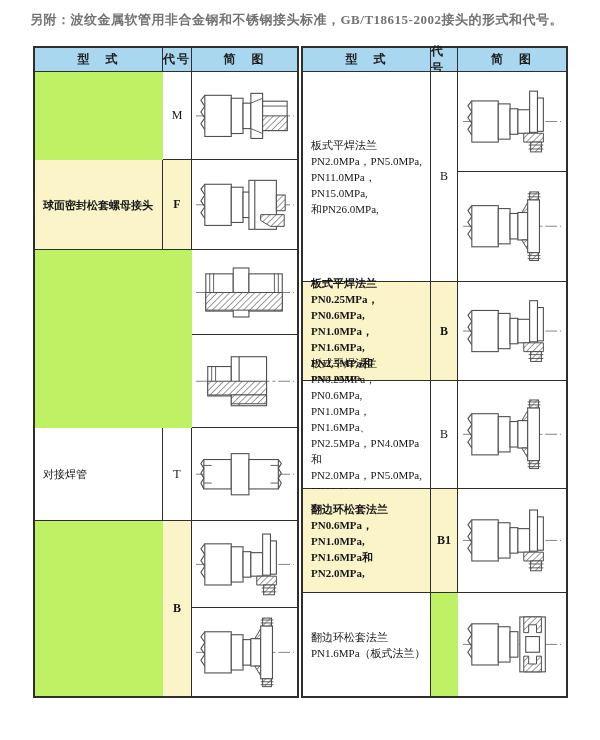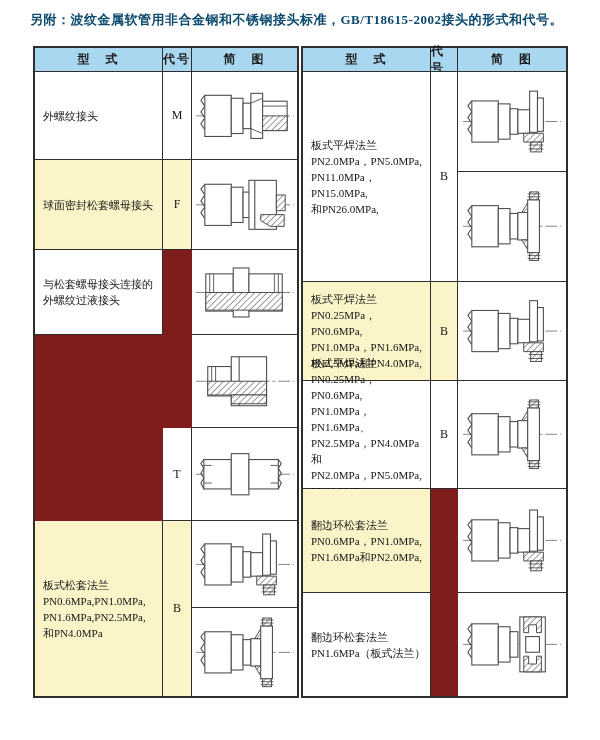--- a/index.html
+++ b/index.html
@@ -1,35 +1,35 @@
 <!DOCTYPE html>
 <html><head>
 <meta charset="utf-8">
 <style>
   html,body{margin:0;padding:0;background:#ffffff;}
   .page{position:relative;width:600px;height:740px;background:#ffffff;
         font-family:"Liberation Serif",serif;color:#111;overflow:hidden;}
   .title{position:absolute;left:30px;top:11px;font-size:13px;font-weight:bold;
-         letter-spacing:0.5px;white-space:nowrap;color:#0c4a6e;}
+         letter-spacing:0.5px;white-space:nowrap;color:#737373;}
   .tables{position:absolute;left:33px;top:46px;display:flex;gap:2px;align-items:flex-start;}
-  .tbl{display:grid;background:#7f1d1d;border:2px solid #2e2e2e;}
+  .tbl{display:grid;background:#bef264;border:2px solid #2e2e2e;}
   .tbl-left{grid-template-columns:128px 29px 105px;
             grid-template-rows:24px 88px 90px 85px 93px 93px 87px 88px;}
   .tbl-right{grid-template-columns:128px 27px 108px;
              grid-template-rows:24px 100px 110px 99px 108px 104px 103px;}
   .c{border-right:1px solid #2e2e2e;border-bottom:1px solid #2e2e2e;box-sizing:border-box;background:#fff;}
   .nr{border-right:none;}
   .nb{border-bottom:none;}
   .hd{background:#a9d7f0;display:flex;align-items:center;justify-content:center;
       font-weight:bold;font-size:12px;color:#1c1c1c;letter-spacing:2px;}
   .tc{font-size:11px;line-height:16px;padding:4px 4px 4px 8px;display:flex;
       align-items:center;white-space:pre-line;color:#161616;}
   .cc{display:flex;align-items:center;justify-content:center;font-size:12px;color:#161616;}
   .dc{display:flex;align-items:center;justify-content:center;}
-  .hl{background:#faf4c8;}
+  .hl{background:#faf4c8;font-weight:bold;}
   .diag{width:98px;height:94%;}
   .defs{position:absolute;width:0;height:0;overflow:hidden;}
   .sh{fill:#ffffff;stroke:#4c4c4c;stroke-width:1.1;}
   .ln{fill:none;stroke:#4c4c4c;stroke-width:1.1;}
   .ht{fill:url(#hat);stroke:#4c4c4c;stroke-width:1;}
   .cl{stroke:#4c4c4c;stroke-width:0.7;stroke-dasharray:12 3 3 3;}
   .tk{fill:none;stroke:#4c4c4c;stroke-width:0.9;}
 </style>
 </head>
 <body>
@@ -136,61 +136,55 @@
 
   <div class="title">另附：波纹金属软管用非合金钢和不锈钢接头标准，GB/T18615-2002接头的形式和代号。</div>
 
   <div class="tables">
 
     <div class="tbl tbl-left">
       <div class="c hd" style="grid-area:1/1">型　式</div>
       <div class="c hd" style="grid-area:1/2">代号</div>
       <div class="c hd nr" style="grid-area:1/3">简　图</div>
 
-      <div class="c tc" style="grid-area:2/1">外螺纹接头</div>
       <div class="c cc" style="grid-area:2/2">M</div>
       <div class="c dc nr" style="grid-area:2/3">
         <svg class="diag" viewBox="0 0 100 72">
             <use href="#d-m"></use>
           </svg>
       </div>
 
       <div class="c tc hl" style="grid-area:3/1">球面密封松套螺母接头</div>
       <div class="c cc hl" style="grid-area:3/2">F</div>
       <div class="c dc nr" style="grid-area:3/3">
         <svg class="diag" viewBox="0 0 100 72">
             <use href="#d-f"></use>
           </svg>
       </div>
 
-      <div class="c tc" style="grid-area:4/1">与松套螺母接头连接的
-外螺纹过液接头</div>
       <div class="c dc nr" style="grid-area:4/3">
         <svg class="diag" viewBox="0 0 100 72">
             <use href="#d-mm"></use>
           </svg>
       </div>
 
       <div class="c dc nr" style="grid-area:5/3">
         <svg class="diag" viewBox="0 0 100 72">
             <use href="#d-mf"></use>
           </svg>
       </div>
 
+      <div class="c tc" style="grid-area:6/1">对接焊管</div>
       <div class="c cc" style="grid-area:6/2">T</div>
       <div class="c dc nr" style="grid-area:6/3">
         <svg class="diag" viewBox="0 0 100 72">
             <use href="#d-t"></use>
           </svg>
       </div>
 
-      <div class="c tc hl nb" style="grid-area:7/1/9/2">板式松套法兰
-PN0.6MPa,PN1.0MPa,
-PN1.6MPa,PN2.5MPa,
-和PN4.0MPa</div>
       <div class="c cc hl nb" style="grid-area:7/2/9/3">B</div>
       <div class="c dc nr" style="grid-area:7/3">
         <svg class="diag" viewBox="0 0 100 72">
             <use href="#d-fla"></use>
           </svg>
       </div>
       <div class="c dc nr nb" style="grid-area:8/3">
         <svg class="diag" viewBox="0 0 100 72">
             <use href="#d-flb"></use>
           </svg>
@@ -238,20 +232,21 @@
       <div class="c cc" style="grid-area:5/2">B</div>
       <div class="c dc nr" style="grid-area:5/3">
         <svg class="diag" viewBox="0 0 100 72">
             <use href="#d-flb"></use>
           </svg>
       </div>
 
       <div class="c tc hl" style="grid-area:6/1">翻边环松套法兰
 PN0.6MPa，PN1.0MPa,
 PN1.6MPa和PN2.0MPa,</div>
+      <div class="c cc hl" style="grid-area:6/2">B1</div>
       <div class="c dc nr" style="grid-area:6/3">
         <svg class="diag" viewBox="0 0 100 72">
             <use href="#d-fla"></use>
           </svg>
       </div>
 
       <div class="c tc nb" style="grid-area:7/1">翻边环松套法兰
 PN1.6MPa（板式法兰）</div>
       <div class="c dc nr nb" style="grid-area:7/3">
         <svg class="diag" viewBox="0 0 100 72">

